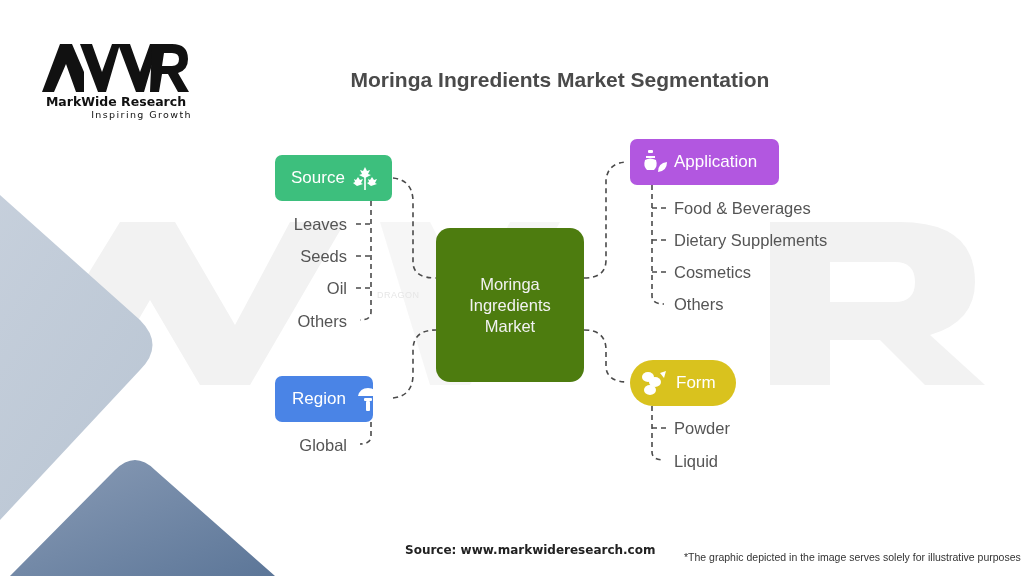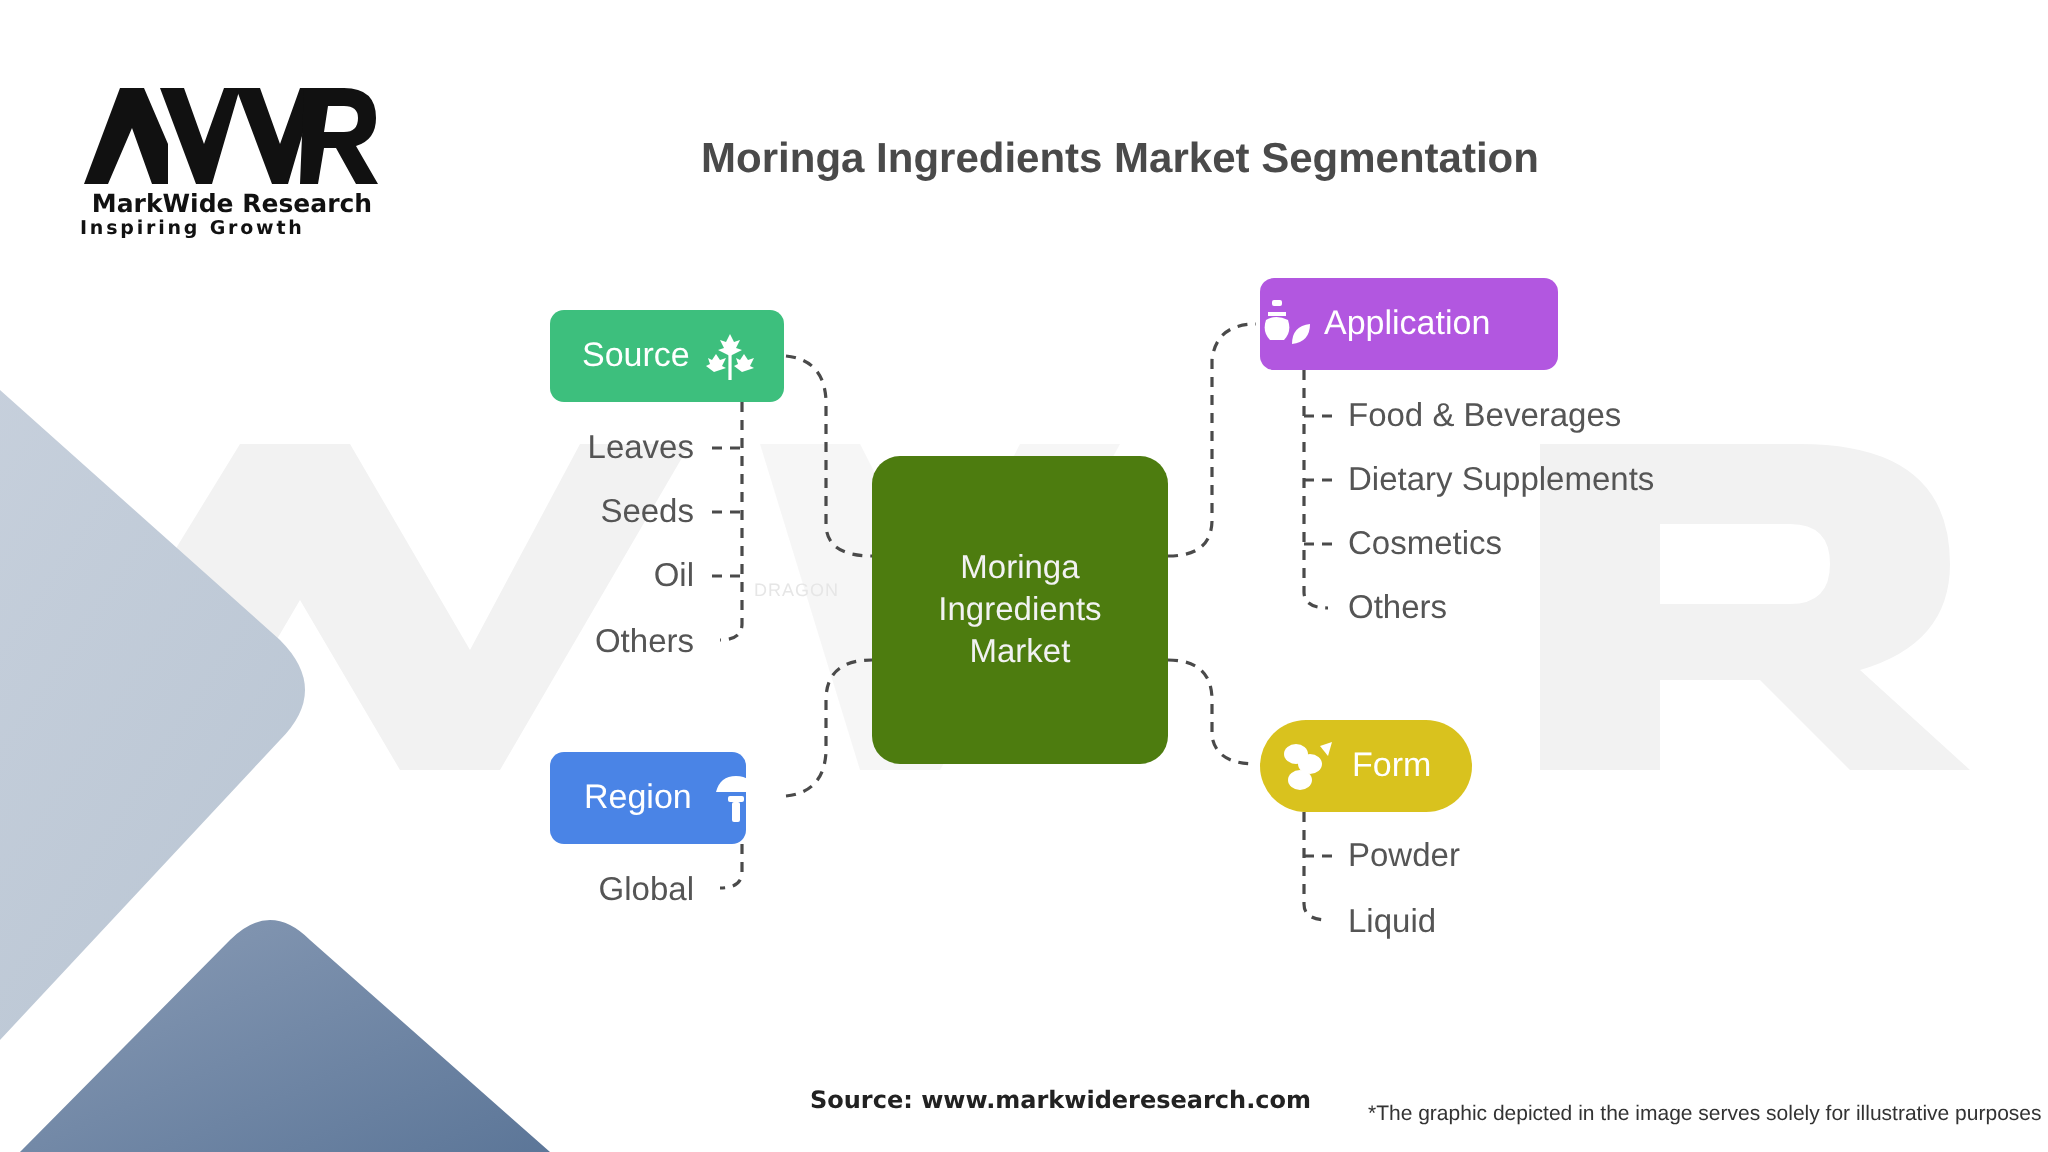--- a/index.html
+++ b/index.html
@@ -2,21 +2,21 @@
 <html><head>
 <meta charset="utf-8">
 <style>
   html,body{margin:0;padding:0;}
   body{width:1024px;height:576px;position:relative;overflow:hidden;background:#ffffff;font-family:"Liberation Sans",sans-serif;}
   .abs{position:absolute;}
   .bg-svg{position:absolute;left:0;top:0;}
   .logo{left:40px;top:42px;width:150px;}
   .logo-mark{width:150px;height:52px;}
   .logo-name{position:absolute;left:0;top:52px;width:152px;text-align:center;font-family:"DejaVu Sans",sans-serif;font-weight:bold;font-size:12.5px;color:#111;white-space:nowrap;}
-  .logo-tag{position:absolute;left:0;top:67px;width:152px;text-align:left;font-family:"DejaVu Sans",sans-serif;font-weight:bold;font-size:9.5px;letter-spacing:1.4px;color:#111;white-space:nowrap;}
+  .logo-tag{position:absolute;left:0;top:67px;width:152px;text-align:right;font-family:"DejaVu Sans",sans-serif;font-weight:normal;font-size:9.5px;letter-spacing:1.4px;color:#111;white-space:nowrap;}
   .title{left:300px;top:68px;width:520px;text-align:center;font-size:21px;font-weight:bold;color:#4a4a4a;}
   .cat{position:absolute;height:46px;border-radius:7px;color:#fff;font-size:17px;display:flex;align-items:center;box-sizing:border-box;}
   .cat .lbl{white-space:nowrap;}
   .cat svg{flex:none;}
   .center{position:absolute;left:436px;top:228px;width:148px;height:154px;background:#4d7c0f;border-radius:14px;color:#f2f2f2;font-size:16.5px;line-height:21px;text-align:center;display:flex;align-items:center;justify-content:center;}
   .center span{display:block;}
   .item{position:absolute;font-size:16.5px;color:#555;white-space:nowrap;line-height:20px;}
   .item.r{text-align:right;}
   .src{left:405px;top:543px;font-family:"DejaVu Sans",sans-serif;font-weight:bold;font-size:12px;color:#222;white-space:nowrap;}
   .disc{left:684px;top:551px;font-size:10.5px;color:#333;white-space:nowrap;}
@@ -120,21 +120,21 @@
   <svg width="24" height="26" viewBox="0 0 24 26" style="margin-left:10px;">
     <g fill="#fff">
       <path d="M2 10 Q4 2 12 2 Q20 2 22 10 Z"></path>
       <rect x="8" y="12" width="8" height="3" rx="1"></rect>
       <rect x="10" y="15" width="4" height="10" rx="1"></rect>
     </g>
   </svg>
 </div>
 <div class="item r" style="right:677px;top:435px;">Global</div>
 
-<div class="cat" style="left:630px;top:139px;width:149px;background:#b257e0;">
+<div class="cat" style="left:630px;top:139px;width:149px;background:#b257e0;padding-left:12px;">
   <svg width="26" height="28" viewBox="0 0 26 28" style="margin-right:6px;">
     <g fill="#fff">
       <rect x="6" y="2" width="5" height="3" rx="1"></rect>
       <path d="M4 8 L13 8 L13 10 L4 10 Z"></path>
       <path d="M3 12 Q8 9 14 12 Q16 18 12 22 L5 22 Q1 18 3 12 Z"></path>
       <path d="M16 24 Q16 15 25 14 Q25 23 16 24 Z"></path>
     </g>
   </svg>
   <span class="lbl">Application</span>
 </div>

